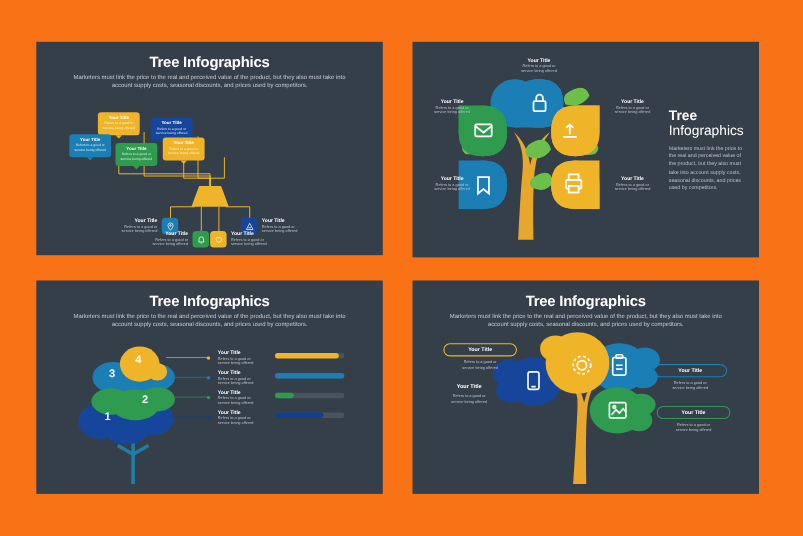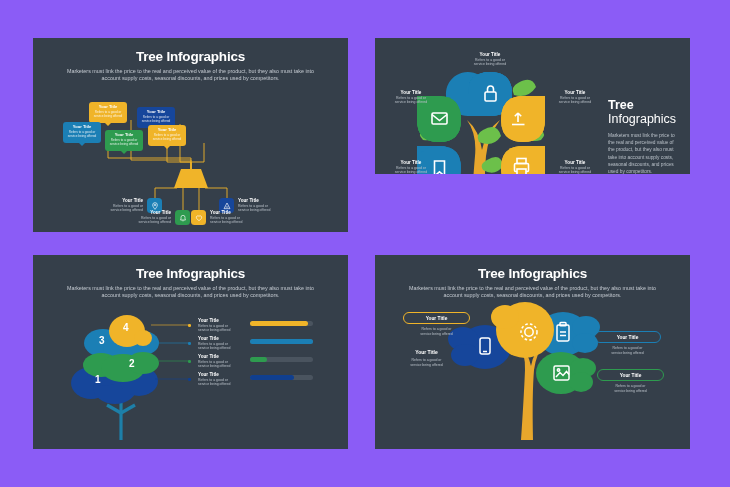--- a/index.html
+++ b/index.html
@@ -5,29 +5,29 @@
   * { box-sizing: border-box; margin:0; padding:0; }
   html,body{
     width:730px; height:487px;
     background:#ececec;
     font-family:"Liberation Sans", sans-serif;
     overflow:hidden;
   }
   #grid{
     position:relative;
     width:730px; height:487px;
-    background:#8b5cf6;
+    background:#f97316;
   }
   .slide{
     position:absolute;
     background:#353f4a;
     overflow:hidden;
   }
   #slide1{ left:33px;  top:38px;  width:315px; height:194px; }
-  #slide2{ left:375px; top:38px;  width:315px; height:136px;padding-left:33px; }
+  #slide2{ left:375px; top:38px;  width:315px; height:196px;padding-left:33px; }
   #slide3{ left:33px;  top:255px; width:315px; height:194px; }
   #slide4{ left:375px; top:255px; width:315px; height:194px; }
 
   .title{
     color:#ffffff;
     font-weight:bold;
     text-align:center;
     letter-spacing:-0.2px;
   }
   .subtitle{

